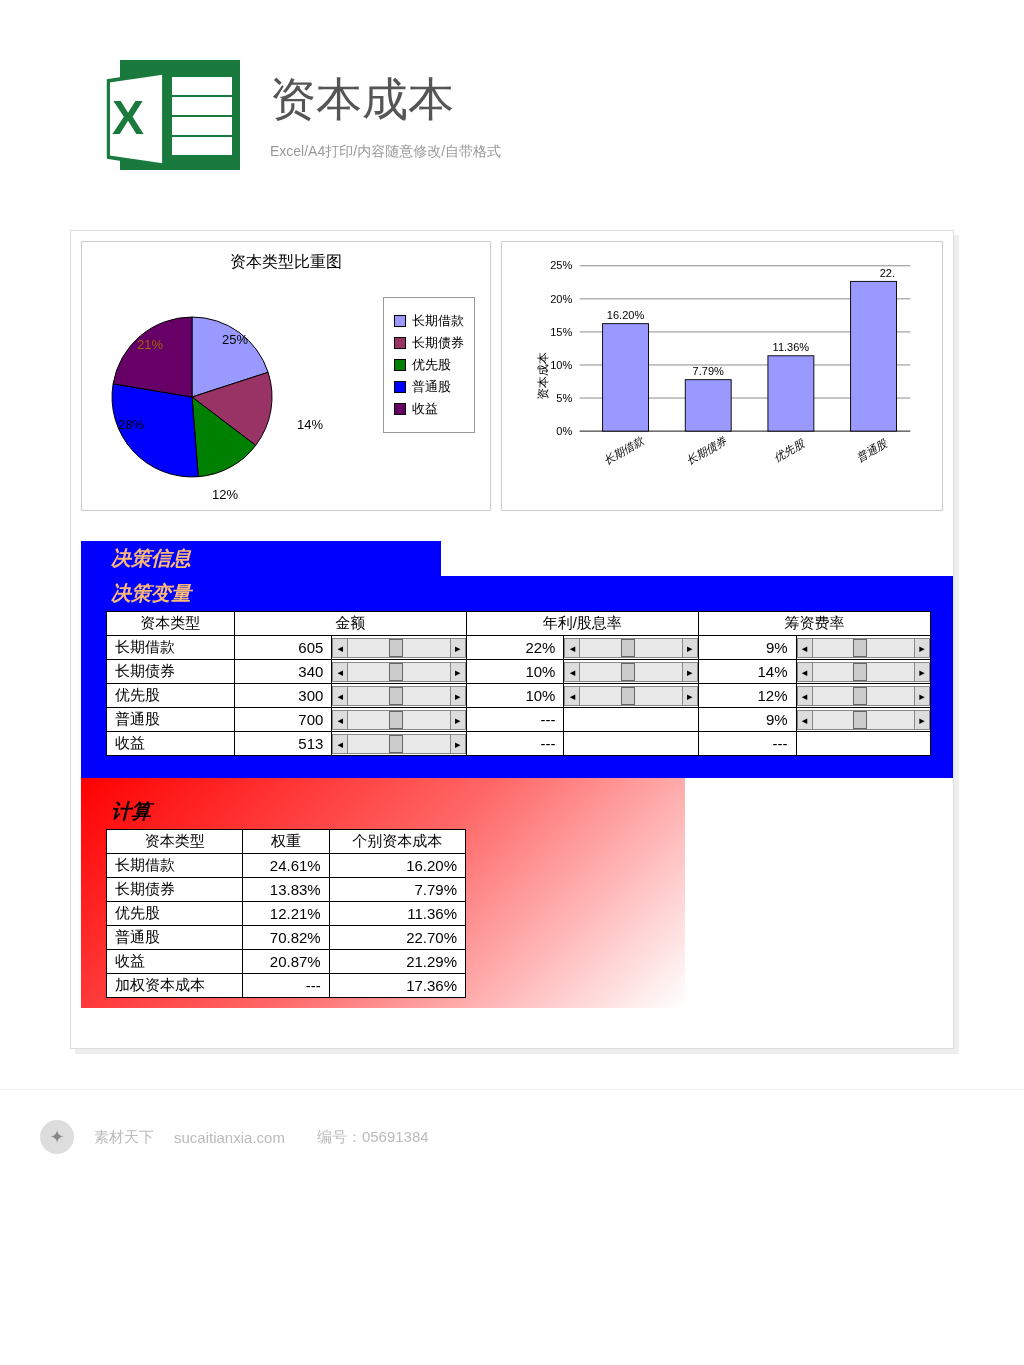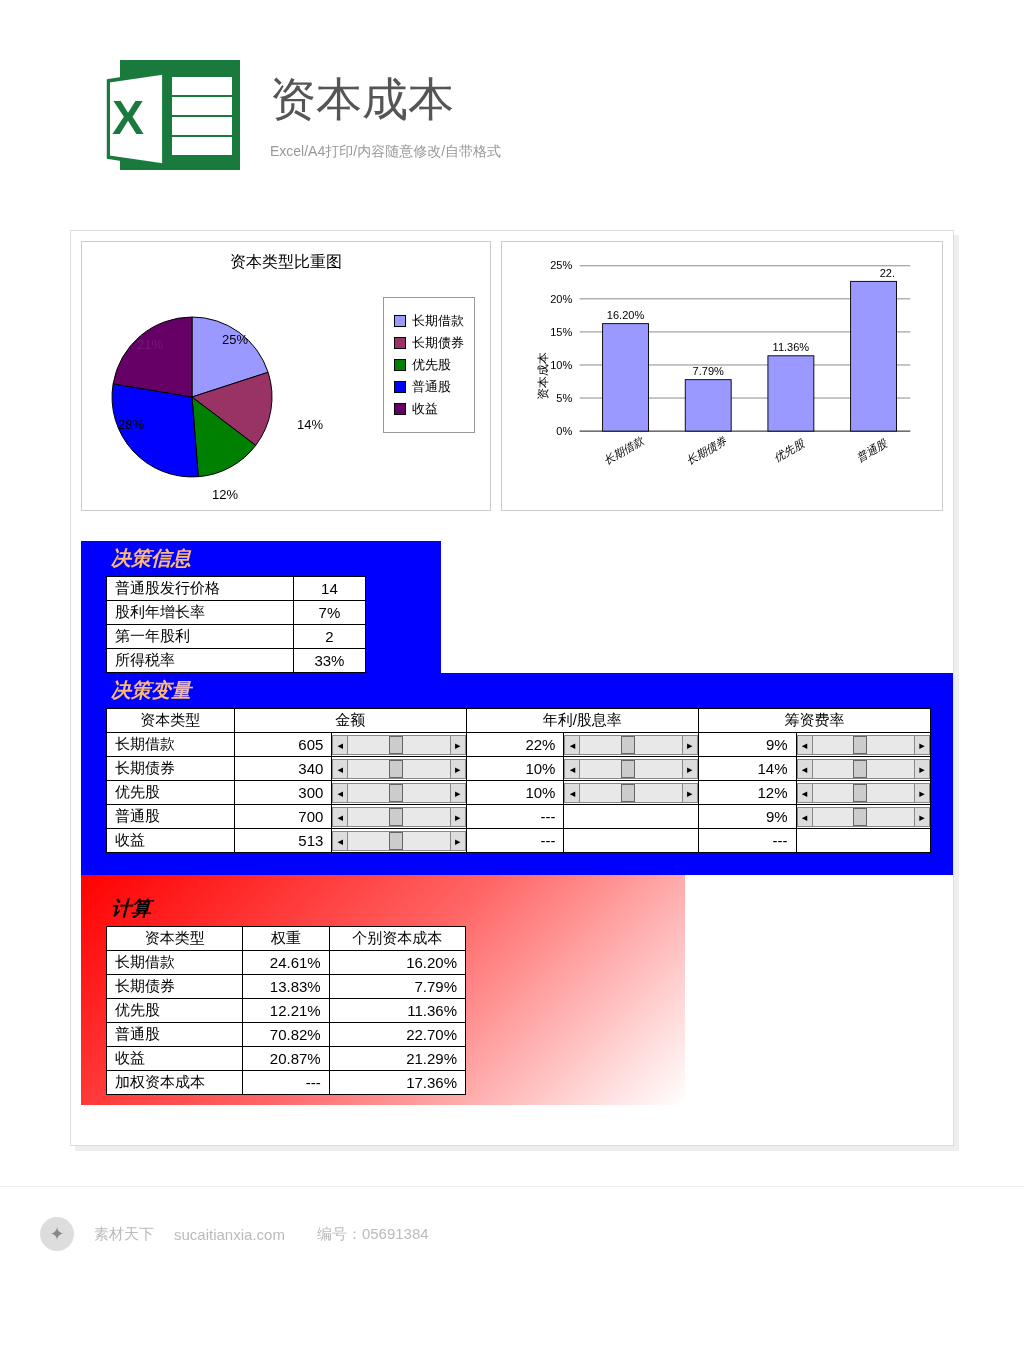--- a/index.html
+++ b/index.html
@@ -68,21 +68,21 @@
           <path d="M0,0 L76.1,-24.7 A80,80 0 0,1 63.7,48.4 Z" fill="#993366" stroke="#000"></path>
           <path d="M0,0 L63.7,48.4 A80,80 0 0,1 6.3,79.7 Z" fill="#008000" stroke="#000"></path>
           <path d="M0,0 L6.3,79.7 A80,80 0 0,1 -78.9,-13.2 Z" fill="#0000ff" stroke="#000"></path>
           <path d="M0,0 L-78.9,-13.2 A80,80 0 0,1 0,-80 Z" fill="#660066" stroke="#000"></path>
         </g>
       </svg>
       <div class="pie-label" style="left:140px; top:90px">25%</div>
       <div class="pie-label" style="left:215px; top:175px">14%</div>
       <div class="pie-label" style="left:130px; top:245px">12%</div>
       <div class="pie-label" style="left:36px; top:175px">28%</div>
-      <div class="pie-label" style="left:55px; top:95px;color:#701a75">21%</div>
+      <div class="pie-label" style="left:55px; top:95px;color:#a16207">21%</div>
       <div class="pie-legend">
         <div>
             <span class="legend-box" style="background:#9999ff"></span>
             <span>长期借款</span>
           </div>
         <div>
             <span class="legend-box" style="background:#993366"></span>
             <span>长期债券</span>
           </div>
         <div>
@@ -128,40 +128,20 @@
           <text x="140" y="205" font-size="12" text-anchor="middle" transform="rotate(-30 140 205)" font-style="italic">长期债券</text>
           <text x="230" y="205" font-size="12" text-anchor="middle" transform="rotate(-30 230 205)" font-style="italic">优先股</text>
           <text x="320" y="205" font-size="12" text-anchor="middle" transform="rotate(-30 320 205)" font-style="italic">普通股</text>
         </g>
       </svg>
     </div>
   </div>
 
   <div class="section-blue" style="width:360px; margin-left:10px;">
     <div class="section-title">决策信息</div>
-    <table class="data-table decision-info">
-      <tbody id="di-body">
-          <tr>
-            <td>普通股发行价格</td>
-            <td class="ctr">14</td>
-          </tr>
-          <tr>
-            <td>股利年增长率</td>
-            <td class="ctr">7%</td>
-          </tr>
-          <tr>
-            <td>第一年股利</td>
-            <td class="ctr">2</td>
-          </tr>
-          <tr>
-            <td>所得税率</td>
-            <td class="ctr">33%</td>
-          </tr>
-        </tbody>
-    </table>
   </div>
 
   <div class="section-blue" style="margin-left:10px; margin-top:0; width:calc(100% - 10px);">
     <div class="section-title">决策变量</div>
     <table class="data-table decision-var-table">
       <thead>
           <tr id="dv-head">
             <th style="width:110px">资本类型</th>
 <th colspan="2" style="width:200px">金额</th>
 <th colspan="2" style="width:200px">年利/股息率</th>

